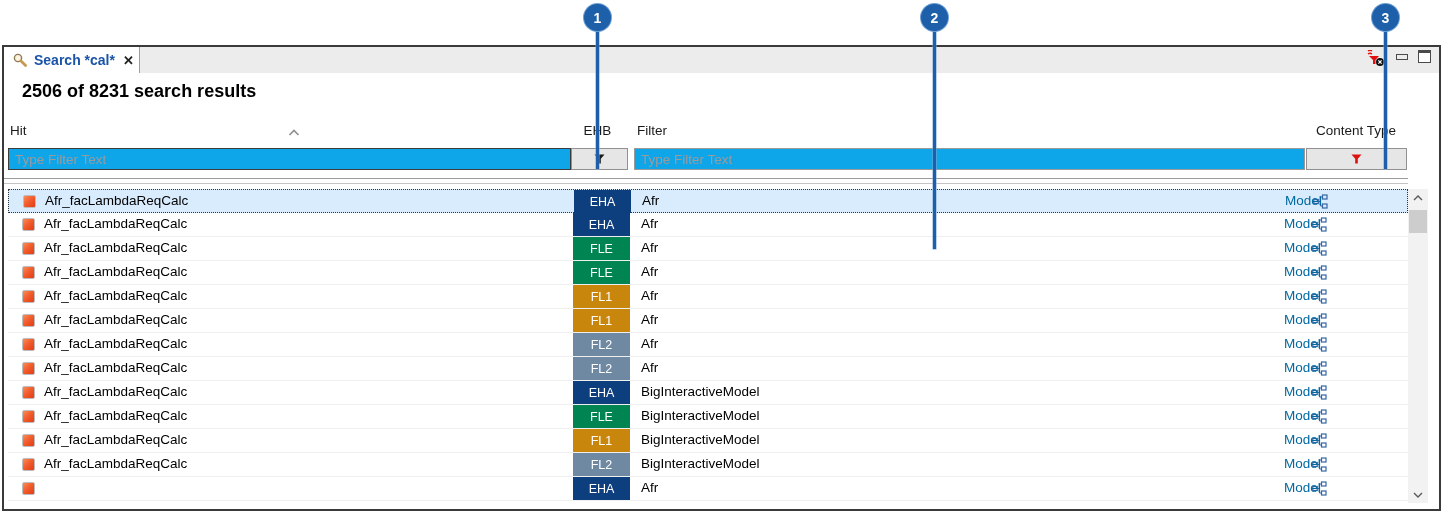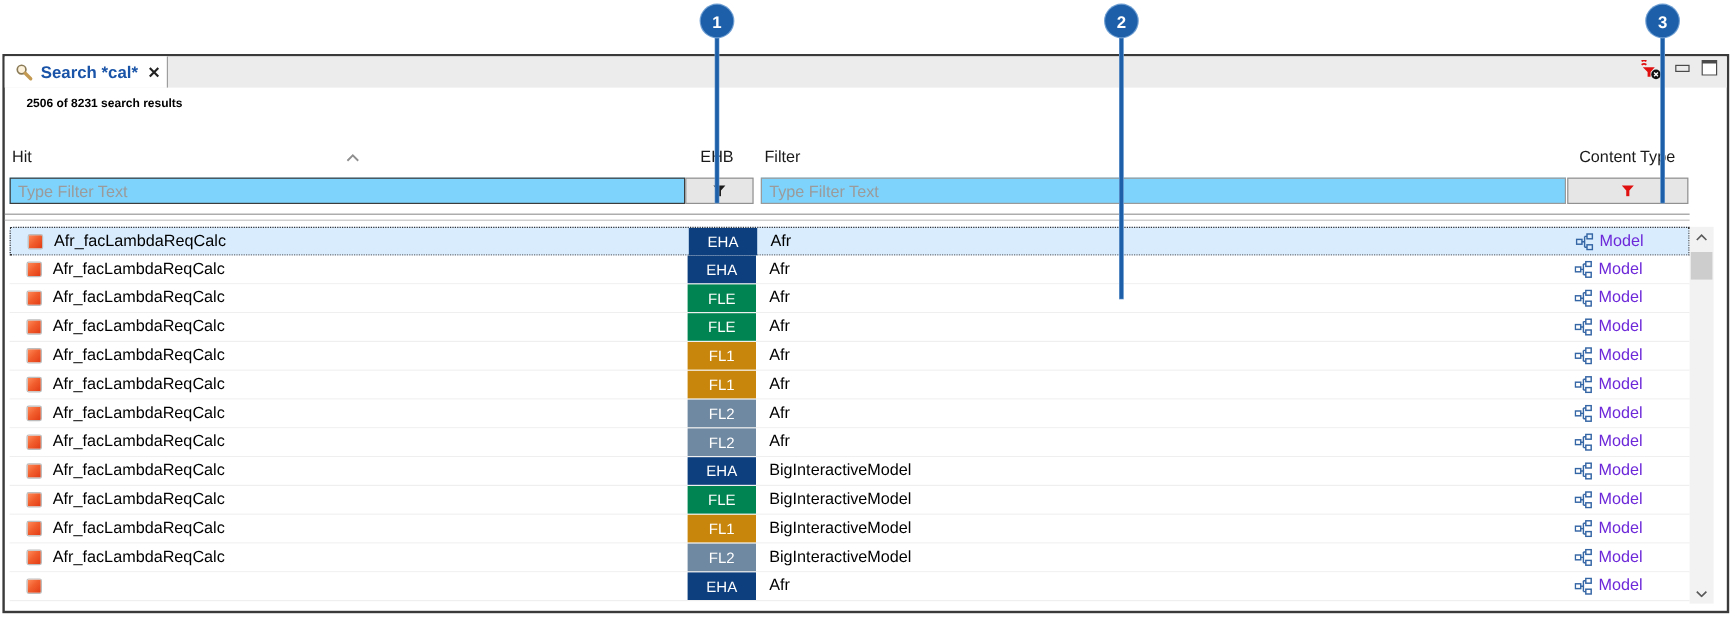--- a/index.html
+++ b/index.html
@@ -23,32 +23,32 @@
     position:absolute;left:0;top:0;width:136px;height:26px;background:#ffffff;
     border-right:1px solid #9e9e9e;display:flex;align-items:center;gap:6px;
     padding:0 8px;cursor:default;
   }
   .tab-title{font-size:14px;font-weight:bold;color:#1a54a8;white-space:nowrap;text-align:right;}
   .tab-close{font-size:13px;font-weight:bold;color:#222;margin-left:2px;cursor:pointer;line-height:1;}
   .win-icons{position:absolute;right:8px;top:3px;display:flex;align-items:flex-start;gap:10px;}
   .min-icon{width:12px;height:6px;border:1px solid #4a4a4a;margin-top:4px;}
   .max-icon{width:13px;height:13px;border:1px solid #4a4a4a;border-top:3px solid #4a4a4a;background:#fff;}
   
-  .summary{position:absolute;left:18px;top:34px;font-size:10px;font-weight:bold;color:#000;}
+  .summary{position:absolute;left:18px;top:34px;font-size:18px;font-weight:bold;color:#000;}
   
   .hdr{position:absolute;top:76px;height:20px;font-size:13.5px;color:#1a1a1a;white-space:nowrap;}
   .hdr-hit{left:6px;}
   .hdr-ehb{left:565px;width:57px;text-align:center;}
   .hdr-context{left:633px;}
   .hdr-ct{left:1302px;width:100px;text-align:center;}
   .sort-chevron{position:absolute;left:284px;top:76px;}
   
   .filter-input{
     position:absolute;top:101px;height:22px;font-family:"Liberation Sans",sans-serif;
-    font-size:13.5px;padding:0 6px;color:#222;background:#7dd3fc;outline:none;
+    font-size:13.5px;padding:0 6px;color:#222;background:#0ea5e9;outline:none;
   }
   .filter-input::placeholder{color:#9b9b9b;opacity:1;}
   .f-hit{left:4px;width:563px;border:1px solid #3c3c3c;}
   .f-context{left:630px;width:671px;border:1px solid #9a9a9a;}
   .filter-btn{
     position:absolute;top:101px;height:22px;background:#e6e6e6;border:1px solid #919191;
     display:flex;align-items:center;justify-content:center;cursor:pointer;padding:0;
   }
   .fb-ehb{left:567px;width:57px;}
   .fb-ct{left:1302px;width:101px;}
@@ -66,21 +66,21 @@
     background:linear-gradient(135deg,#ff8a5a 0%,#f25f2e 45%,#e23b14 100%);
     border:1px solid #bdbdbd;
   }
   .hit-label{position:absolute;left:36px;top:3px;color:#000;white-space:nowrap;}
   .badge{
     position:absolute;left:565px;top:0;width:57px;height:23px;color:#fff;
     font-size:12.5px;display:flex;align-items:center;justify-content:center;
   }
   .context-label{position:absolute;left:633px;top:3px;color:#000;white-space:nowrap;}
   .ct-icon{position:absolute;left:1304px;top:4px;}
-  .ct-label{position:absolute;left:1324px;top:3px;color:#6d28d9;white-space:nowrap;}
+  .ct-label{position:absolute;left:1276px;top:3px;color:#0369a1;white-space:nowrap;}
   
   .scrollbar{
     position:absolute;left:1404px;top:142px;width:20px;height:314px;background:#f2f2f2;
   }
   .sb-btn{position:absolute;left:0;width:20px;height:17px;display:flex;align-items:center;justify-content:center;cursor:pointer;}
   .sb-up{top:0;} .sb-down{bottom:0;}
   .sb-thumb{position:absolute;left:1px;top:21px;width:18px;height:23px;background:#cdcdcd;cursor:pointer;}
   
   .callout-layer{position:absolute;left:0;top:0;width:100%;height:100%;pointer-events:none;z-index:50;}
   .callout-line{position:absolute;width:3px;background:var(--accent);box-shadow:0 0 0 0.5px #7aa6d6;}

